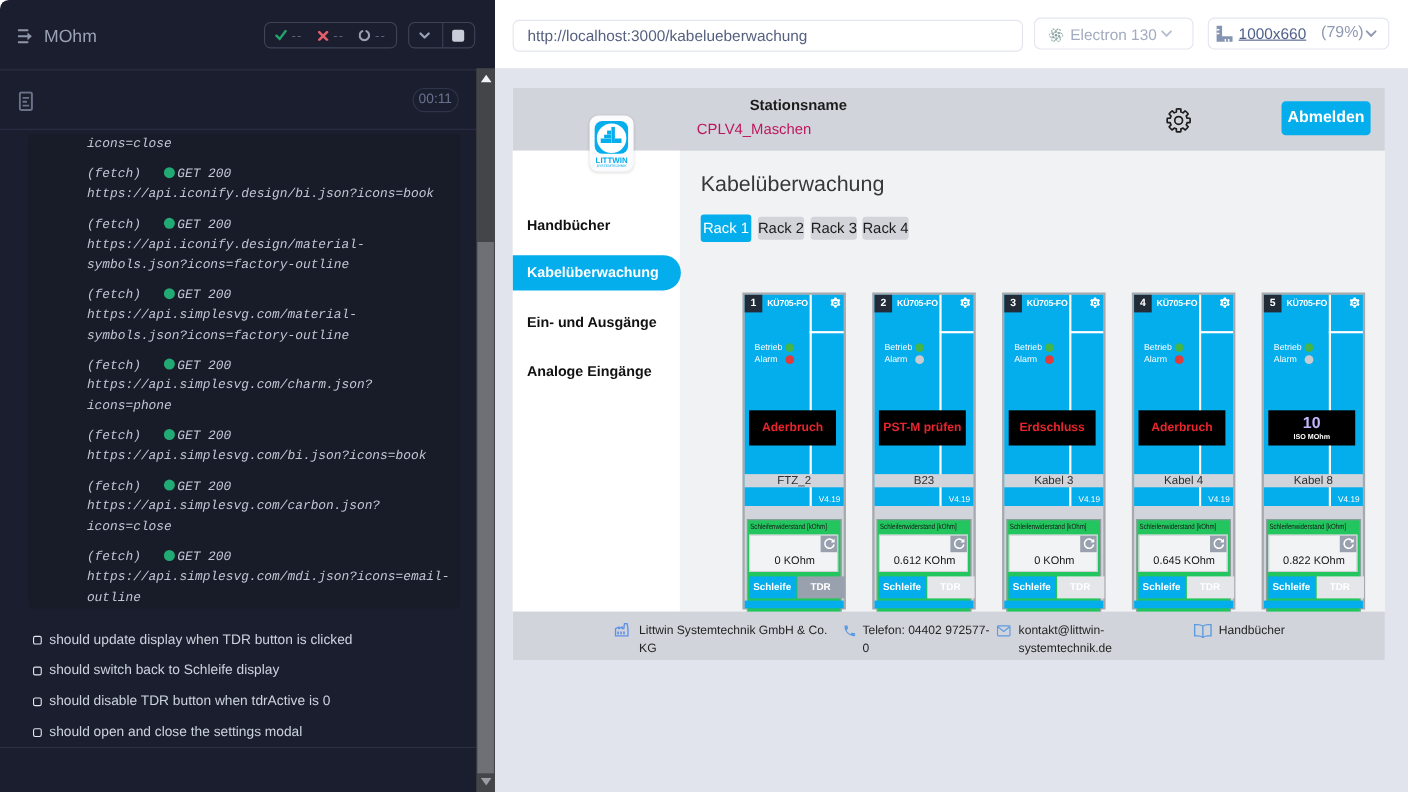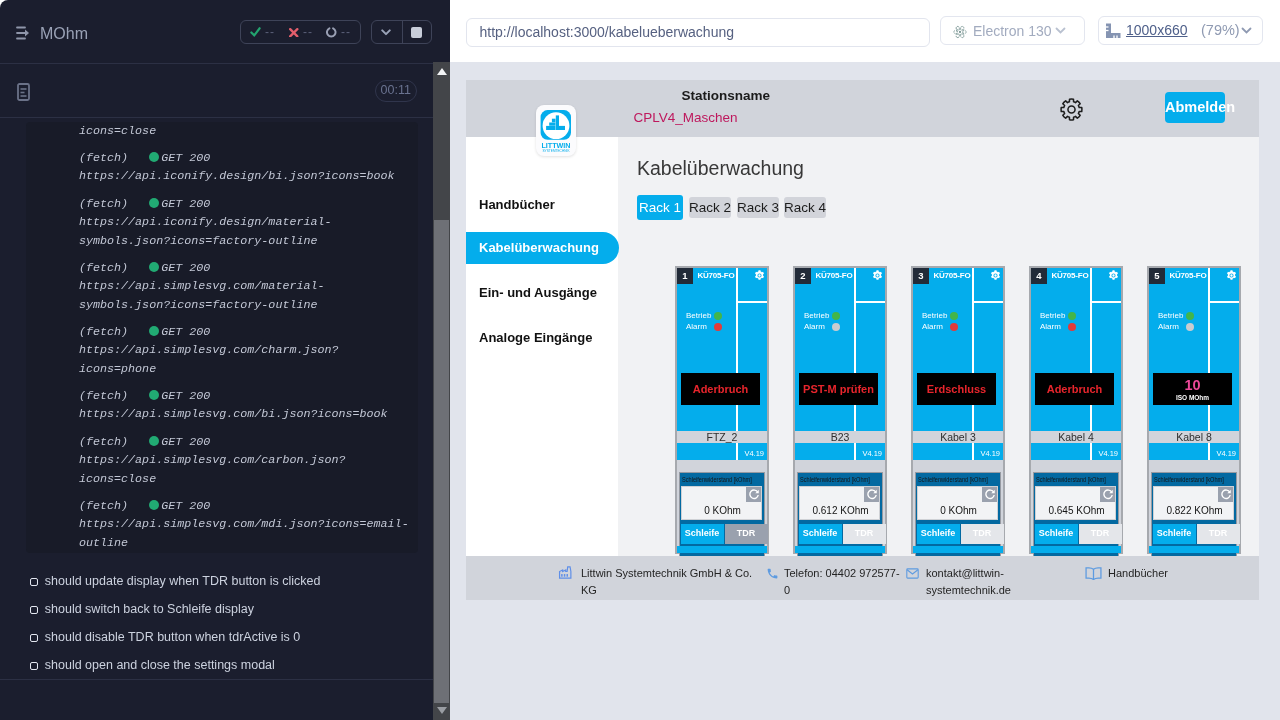--- a/index.html
+++ b/index.html
@@ -42,21 +42,21 @@
   #electronbox { left:940px; top:16px; width:145px; height:29px; border:1px solid #e3e6ef; border-radius:6px; }
   #sizebox { left:1098px; top:16px; width:165px; height:29px; border:1px solid #e3e6ef; border-radius:6px; }
 
   
   #app { left:466px; top:80px; width:793px; height:520px; background:#f1f2f4; overflow:hidden; }
   #appheader { left:0; top:0; width:793px; height:57px; background:#d1d4db; }
   #logocard { left:70px; top:25px; width:40px; height:51px; background:#fbfbfd; border-radius:8px;
               box-shadow:0 1px 3px rgba(0,0,0,0.12); }
   #stationname { left:167.5px; top:8px; font-size:13.5px; font-weight:bold; color:#1b1b1b;margin-left:48px; }
   #stationval { left:167.5px; top:30px; font-size:13.5px; color:#be185d; }
-  #abmelden { left:699px; top:12px; width:60px; height:31px; background:#04adec; border-radius:4px;
+  #abmelden { left:699px; top:12px; width:81px; height:31px; background:#04adec; border-radius:4px;
               color:#fff; font-weight:bold; font-size:14.5px; text-align:center; line-height:31px; }
   #sidebar { left:0; top:57px; width:152px; height:419px; background:#ffffff; }
   .menuitem { position:absolute; left:13px; font-size:13px; font-weight:bold; color:#111; }
   #activemenu { left:0; top:152px; width:153px; height:32px; background:#04adec; border-radius:0 17px 17px 0; }
   #activemenu div { margin:8px 0 0 13px; color:#fff; font-size:13px; font-weight:bold; }
   #heading { left:171px; top:76.5px; font-size:19.5px; color:#383838; }
   .rackbtn { position:absolute; border-radius:3px; text-align:center; white-space:nowrap; }
   #footer { left:0; top:476px; width:793px; height:44px; background:#d1d4db; }
   .fitem { position:absolute; font-size:11px; color:#242424; line-height:16.5px; }
 
@@ -68,21 +68,21 @@
   .ctitle { position:absolute; left:18px; top:2.5px; width:42px; text-align:center; color:#fff; font-size:8px; font-weight:bold; letter-spacing:-0.2px; }
   .cvline { position:absolute; left:59px; top:0; width:2px; height:192px; background:#fff; }
   .chline { position:absolute; left:59px; top:33px; width:31px; height:2px; background:#fff; }
   .cled-label { position:absolute; left:9px; color:#fff; font-size:8px; }
   .cled { position:absolute; width:8px; height:8px; border-radius:50%; }
   .cblack { position:absolute; left:4px; top:105px; width:79px; height:32px; background:#000; color:#e8252c;
             font-weight:bold; font-size:11px; text-align:center; line-height:32px; white-space:nowrap; }
   .clabel { position:absolute; left:0px; top:163px; width:90px; height:12px; background:#d1d4db; color:#2e2e2e;
             font-size:10.5px; text-align:center; line-height:12px; }
   .cver { position:absolute; right:3px; top:181px; color:#fff; font-size:7.5px; }
-  .csec { position:absolute; left:2px; top:204px; width:86px; height:100px; background:#0369a1; border:1.5px solid #969aa2; border-bottom:none;text-decoration:underline; }
+  .csec { position:absolute; left:2px; top:204px; width:86px; height:100px; background:#22c55e; border:1.5px solid #969aa2; border-bottom:none;text-decoration:underline; }
   .cseclabel { position:absolute; left:2px; top:3px; font-size:7px; color:#161616; white-space:nowrap; transform:scaleX(0.8); transform-origin:0 0; }
   .cbox { position:absolute; left:1px; top:12.5px; width:81px; height:34px; background:#f2f3f5; border:1px solid #cfd1d5; }
   .crefresh { position:absolute; right:0px; top:0px; width:15px; height:15px; background:#9aa1ae; }
   .cval { position:absolute; left:0; top:18.5px; width:81px; text-align:center; font-size:10px; color:#141414; }
   .cschleife { position:absolute; left:0.5px; top:51px; width:43px; height:19.5px; background:#04adec; color:#fff;
                font-weight:bold; font-size:9px; text-align:center; line-height:19.5px; }
   .ctdr { position:absolute; left:44.5px; top:51px; width:43px; height:19.5px; color:#fff;
           font-weight:bold; font-size:9px; text-align:center; line-height:19.5px; }
   .cbot { position:absolute; left:0px; top:278px; width:90px; height:7px; background:#04adec; }
 </style>
@@ -373,21 +373,21 @@
         <div class="cbadge">5</div>
         <div class="ctitle">KÜ705-FO</div>
         <svg style="position:absolute; left:75.5px; top:1px;" width="13" height="13" viewBox="0 0 24 24">
           <path fill="#fff" fill-rule="evenodd" d="M12 8.2 a3.8 3.8 0 1 0 0 7.6 a3.8 3.8 0 1 0 0-7.6 Z M10.2 2.5 l-0.4 2.2 a7.5 7.5 0 0 0 -2.2 1.3 l-2.1-0.8 l-1.8 3.1 l1.7 1.5 a7.5 7.5 0 0 0 0 2.6 l-1.7 1.5 l1.8 3.1 l2.1-0.8 a7.5 7.5 0 0 0 2.2 1.3 l0.4 2.2 h3.6 l0.4-2.2 a7.5 7.5 0 0 0 2.2-1.3 l2.1 0.8 l1.8-3.1 l-1.7-1.5 a7.5 7.5 0 0 0 0-2.6 l1.7-1.5 l-1.8-3.1 l-2.1 0.8 a7.5 7.5 0 0 0 -2.2-1.3 l-0.4-2.2 Z M12 9.8 a2.2 2.2 0 1 1 0 4.4 a2.2 2.2 0 1 1 0-4.4 Z"></path>
         </svg>
         <div class="cled-label" style="top:43px;">Betrieb</div>
         <div class="cled" style="left:37px; top:44px; background:#43b549;"></div>
         <div class="cled-label" style="top:54px;">Alarm</div>
         <div class="cled" style="left:37px; top:55px; background:#c9ccd0;"></div>
         <div class="cblack" style="line-height:normal;">
-          <div style="color:#ec4899;font-size:14.5px;margin-top:3.5px;">10</div>
+          <div style="color:#c4b5fd;font-size:14.5px;margin-top:3.5px;">10</div>
           <div style="color:#fff;font-size:6.5px;margin-top:1px;">ISO MOhm</div>
         </div>
         <div class="clabel">Kabel 8</div>
         <div class="cver">V4.19</div>
         <div class="csec">
           <div class="cseclabel">Schleifenwiderstand [kOhm]</div>
           <div class="cbox">
             <div class="crefresh">
               <svg style="position:absolute;left:1.5px;top:1.5px;" width="12" height="12" viewBox="0 0 24 24">
                 <path fill="none" stroke="#fff" stroke-width="2.8" d="M19.5 8.5 A 8.4 8.4 0 1 0 20.4 14"></path>

